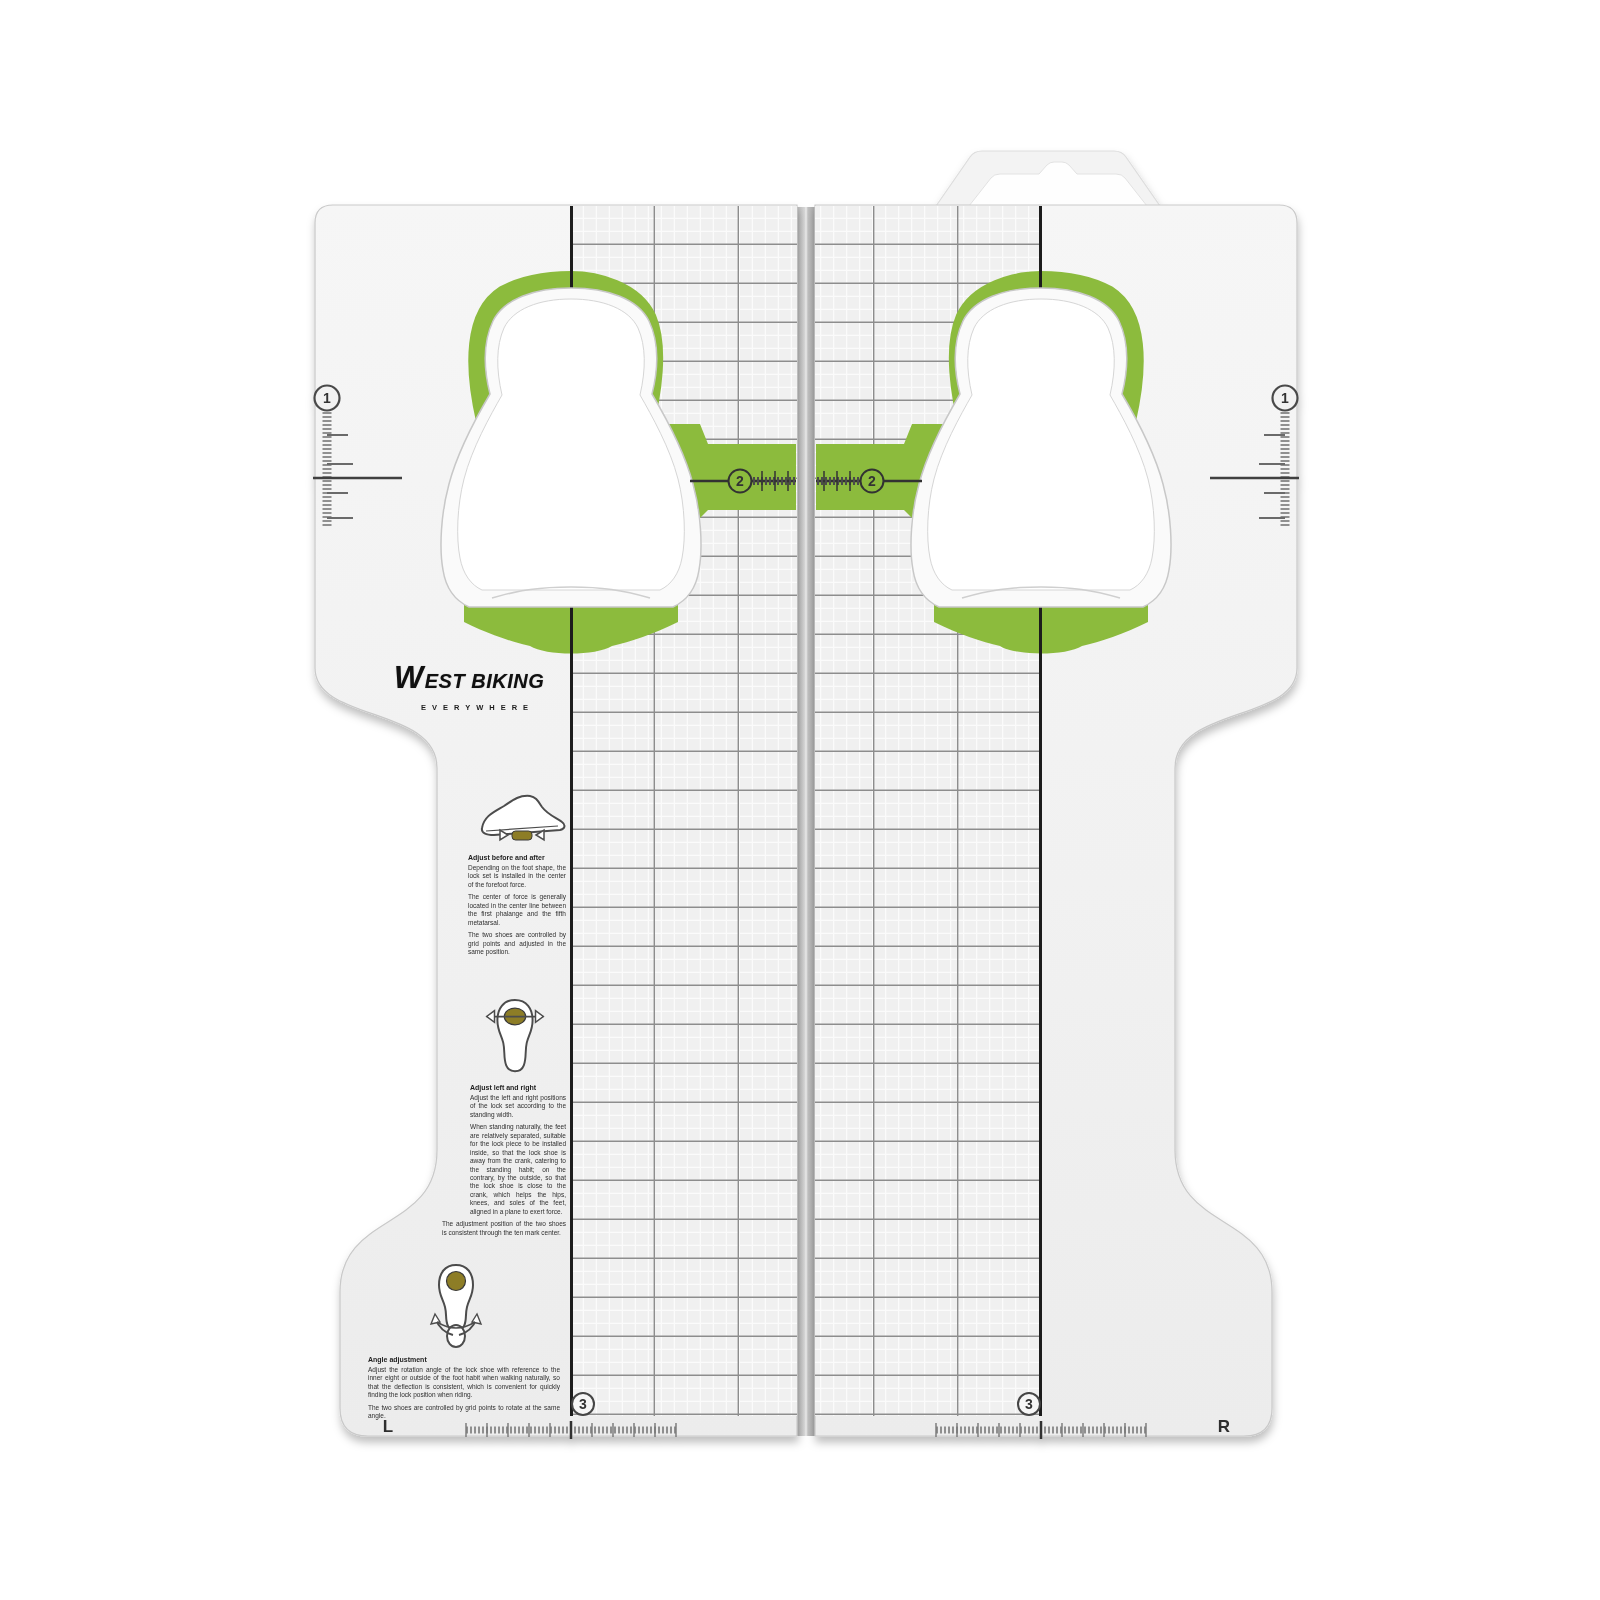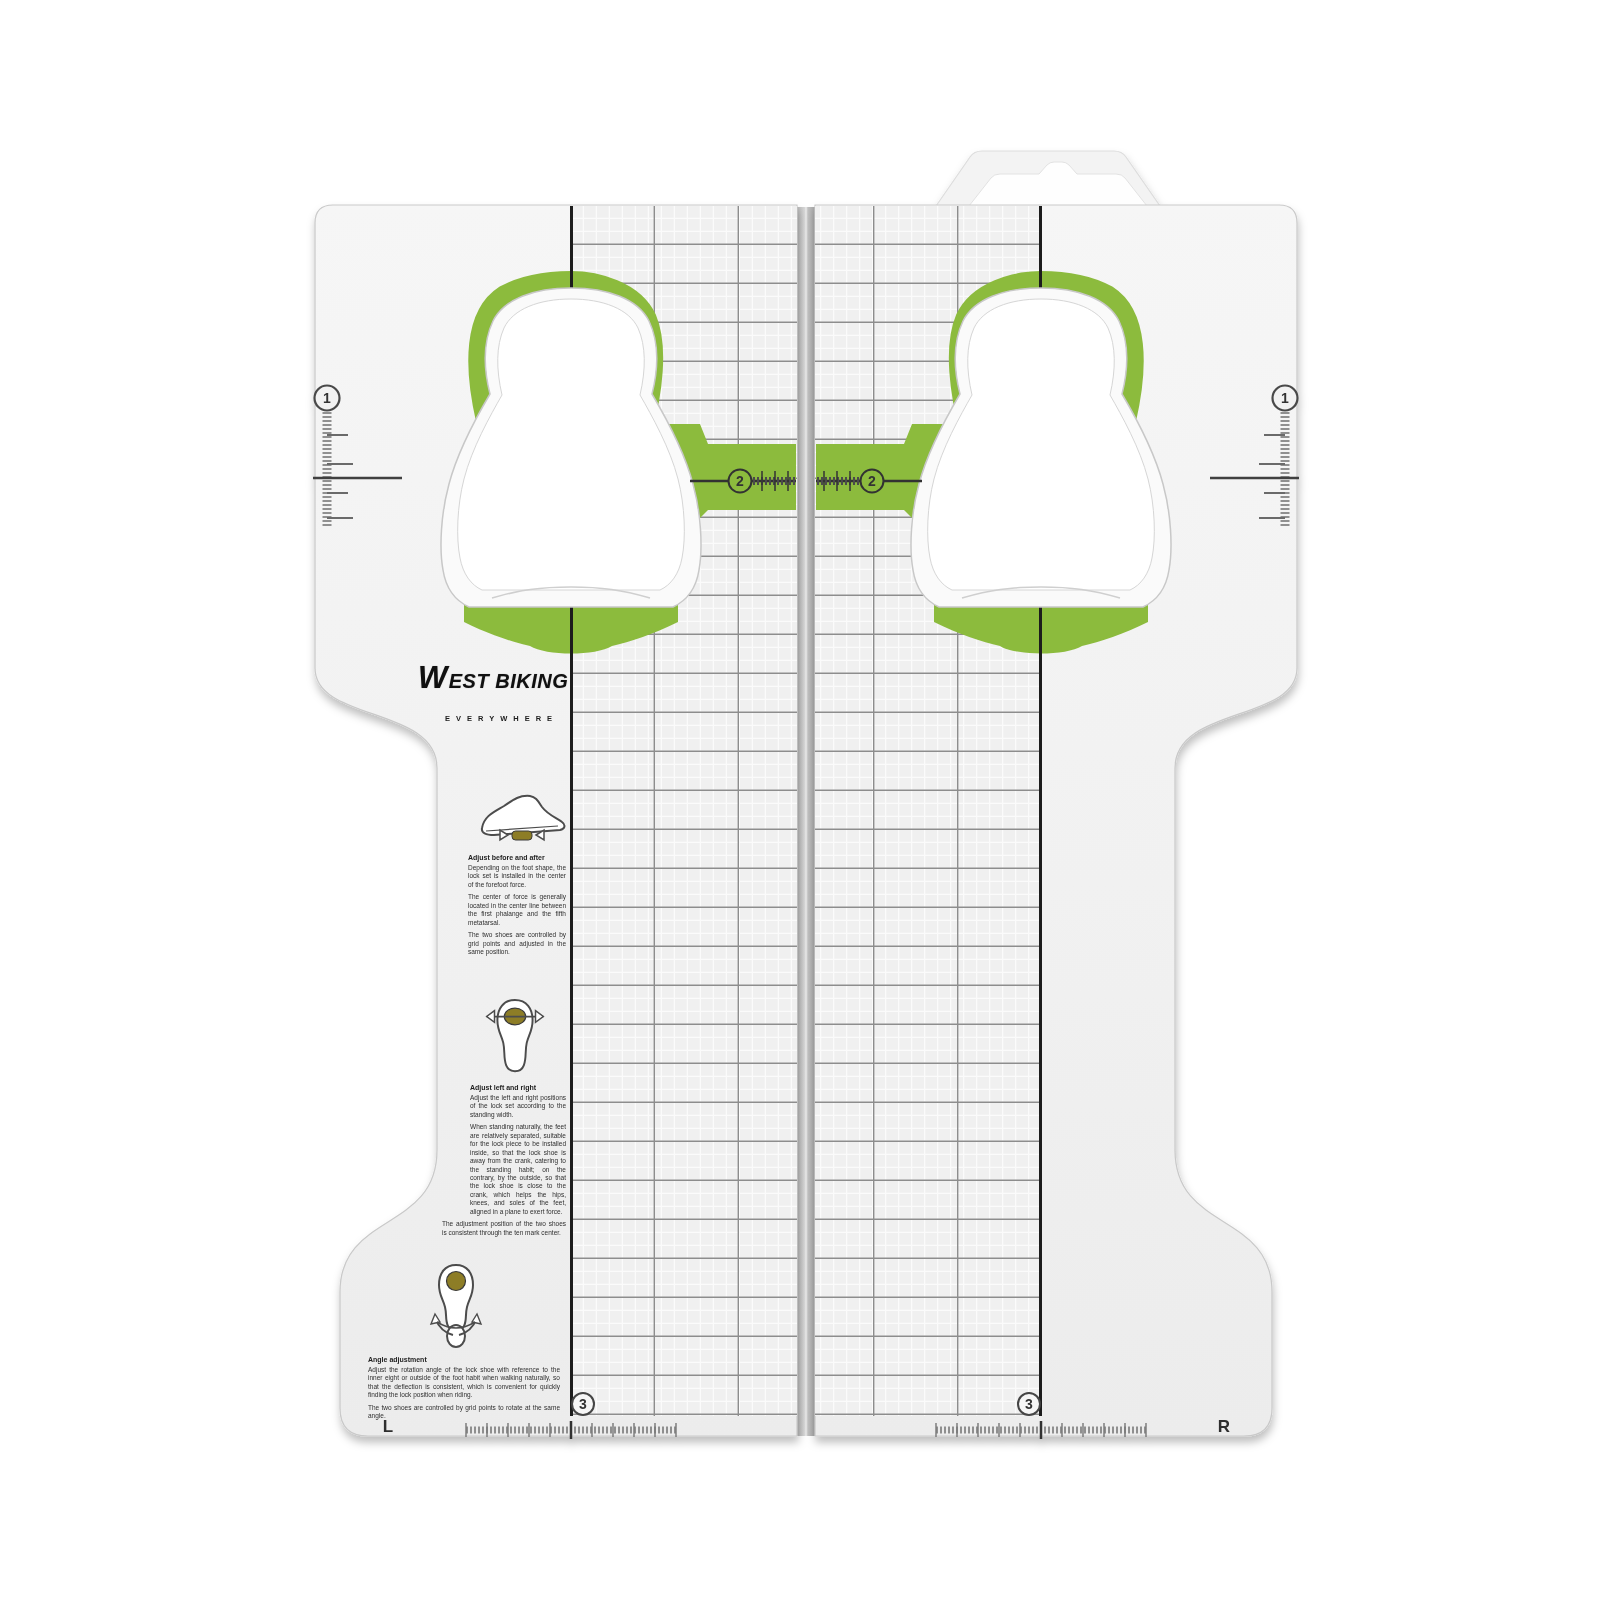--- a/index.html
+++ b/index.html
@@ -1,25 +1,25 @@
 <!DOCTYPE html>
 <html><head>
 <meta charset="utf-8">
 <style>
   html,body{margin:0;padding:0;background:#ffffff;}
   body{font-family:"Liberation Sans", sans-serif;}
   .stage{position:relative;width:1600px;height:1600px;background:#ffffff;overflow:hidden;}
   .stage > svg.tool{position:absolute;left:0;top:0;}
 
   
-  .logo{position:absolute;left:418px;top:660px;width:160px;color:#101010;}
+  .logo{position:absolute;left:394px;top:660px;width:160px;color:#101010;}
   .logo-main{font-style:italic;font-weight:bold;font-size:20px;letter-spacing:.5px;white-space:nowrap;
              text-shadow:0 0 1px rgba(0,0,0,.35);}
   .logo-w{font-size:31px;margin-right:1px;}
-  .logo-sub{font-size:7.5px;font-weight:bold;letter-spacing:6px;color:#1c1c1c;margin-top:18px;padding-left:27px;white-space:nowrap;}
+  .logo-sub{font-size:7.5px;font-weight:bold;letter-spacing:6px;color:#1c1c1c;margin-top:7px;padding-left:27px;white-space:nowrap;}
 
   
   .instr{position:absolute;color:#2b2b2b;}
   .instr .icon{display:block;}
   .ihead{font-size:7px;font-weight:bold;color:#1e1e1e;margin:4px 0 3px;}
   .instr p{font-size:6.5px;line-height:1.3;margin:0 0 4px;color:#2e2e2e;text-align:justify;}
   .instr p.wide{margin-left:-28px;width:124px;}
   #block1{left:468px;top:786px;width:98px;}
   #block1 .icon{margin-left:4px;}
   #block2{left:470px;top:996px;width:96px;}

